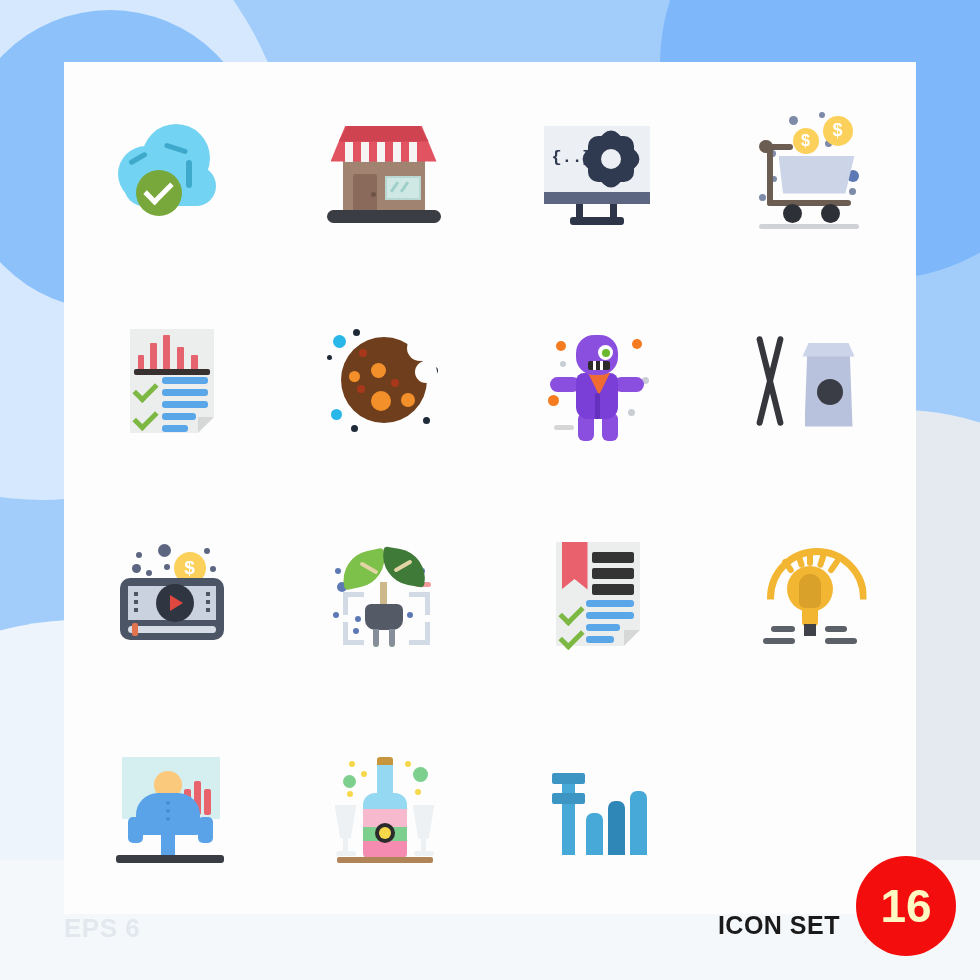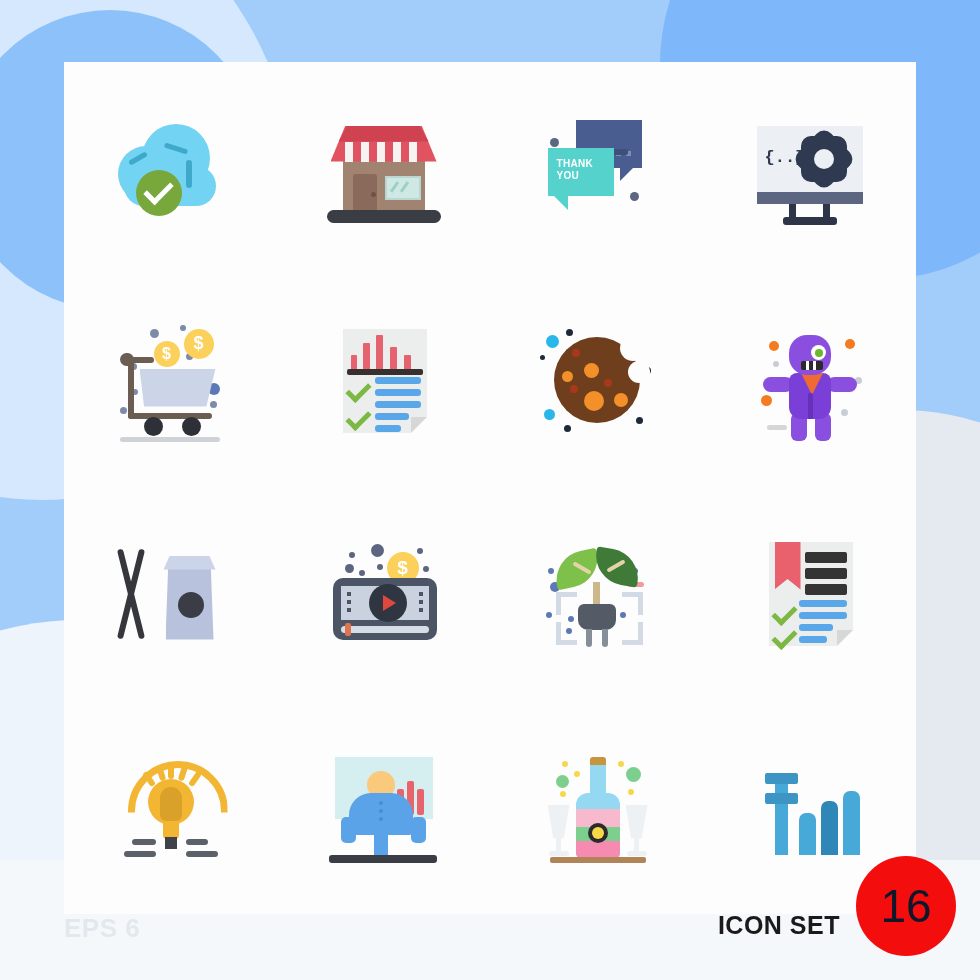--- a/index.html
+++ b/index.html
@@ -174,21 +174,21 @@
   .bt-table{position:absolute;left:18px;top:114px;width:96px;height:6px;border-radius:2px;background:#b08457;}
 
   
   .an-bar{position:absolute;border-radius:7px 7px 0 0;}
   .an-cap{position:absolute;background:#3d95c4;border-radius:2px;}
 
   
   .eps{position:absolute;left:64px;bottom:36px;color:#e3e8ee;font-size:26px;font-weight:bold;letter-spacing:.5px;}
   .iconset{position:absolute;right:140px;bottom:40px;color:#1a1a1a;font-size:25px;font-weight:bold;letter-spacing:.5px;}
   .badge{position:absolute;right:24px;bottom:24px;width:100px;height:100px;border-radius:50%;background:#f40d0d;display:flex;align-items:center;justify-content:center;}
-  .badge span{color:#0f172a;font-size:46px;font-weight:normal;line-height:1;text-align:center;}
+  .badge span{color:#fef9c3;font-size:46px;font-weight:bold;line-height:1;text-align:center;}
 </style>
 </head>
 <body>
 
 <div class="bg">
   <div class="blob-1"></div>
   <div class="blob-2"></div>
   <div class="blob-3"></div>
   <div class="blob-4"></div>
   <div class="blob-5"></div>
@@ -225,39 +225,20 @@
         <div class="sh-door"></div>
         <div class="sh-knob"></div>
         <div class="sh-win">
           <div class="sh-glint" style="left:6px;top:3px"></div>
           <div class="sh-glint" style="left:16px;top:3px"></div>
         </div>
         <div class="sh-base"></div>
       </div>
     </div>
 
-    <div class="cell">
-      <div class="ico">
-        <div class="dot" style="left:18px;top:34px;width:9px;height:9px;background:#5c6680"></div>
-        <div class="dot" style="left:98px;top:88px;width:9px;height:9px;background:#5c6680"></div>
-        <div class="ty-b1">
-          <div class="ty-star" style="left:10px"></div>
-          <div class="ty-star" style="left:20px"></div>
-          <div class="ty-star" style="left:30px"></div>
-          <div class="ty-star" style="left:40px"></div>
-          <div class="ty-star" style="left:50px"></div>
-        </div>
-        <div class="ty-bar"></div>
-        <div class="ty-b2"></div>
-        <div class="ty-txt">
-          <div>THANK</div>
-          <div>YOU</div>
-        </div>
-      </div>
-    </div>
 
     <div class="cell">
       <div class="ico">
         <div class="mo-scr"></div>
         <div class="code">{..}</div>
         <div class="gear"></div>
         <div class="gear-hole"></div>
         <div class="mo-bar"></div>
         <div class="mo-st1"></div>
         <div class="mo-st2"></div>

